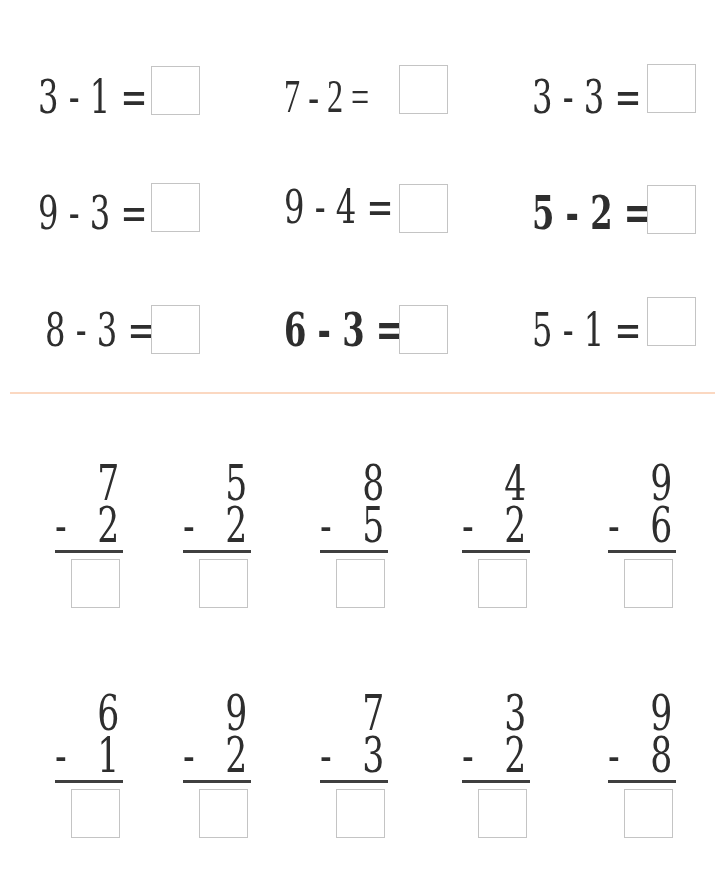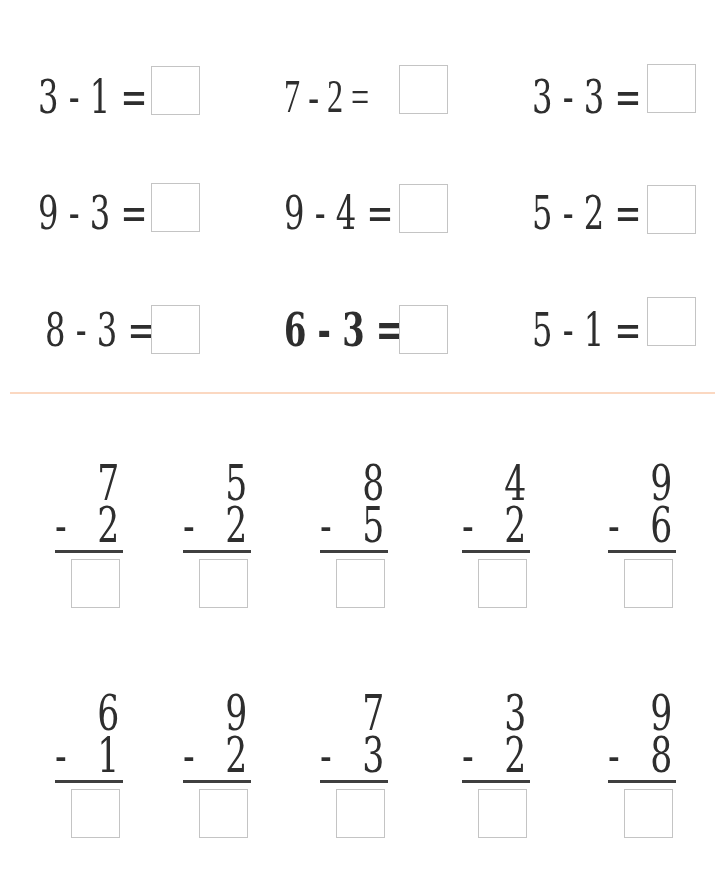--- a/index.html
+++ b/index.html
@@ -51,23 +51,23 @@
 <div class="page">
   <section id="h-section">
       <div class="h-cell" style="left: 38px; top: 74px;"><span class="h-expr">3 - 1 =</span></div>
       <div class="h-box" style="left: 151px; top: 66px;"></div>
       <div class="h-cell" style="left: 284px; top: 74px; font-family: Liberation Serif, serif;"><span class="h-expr">7 - 2 =</span></div>
       <div class="h-box" style="left: 399px; top: 65px;"></div>
       <div class="h-cell" style="left: 532px; top: 74px; text-decoration: underline;"><span class="h-expr">3 - 3 =</span></div>
       <div class="h-box" style="left: 647px; top: 64px;"></div>
       <div class="h-cell" style="left: 38px; top: 190px;"><span class="h-expr">9 - 3 =</span></div>
       <div class="h-box" style="left: 151px; top: 183px;"></div>
-      <div class="h-cell" style="left: 284px; top: 190px;"><span class="h-expr">9 - 4 =</span></div>
+      <div class="h-cell" style="left: 284px; top: 184px;"><span class="h-expr">9 - 4 =</span></div>
       <div class="h-box" style="left: 399px; top: 184px;"></div>
-      <div class="h-cell" style="left: 532px; top: 190px;"><span class="h-expr">5 - 2 =</span></div>
+      <div class="h-cell" style="left: 532px; top: 190px; font-weight: bold;"><span class="h-expr">5 - 2 =</span></div>
       <div class="h-box" style="left: 647px; top: 185px;"></div>
       <div class="h-cell" style="left: 38px; top: 307px; margin-left: 7px;"><span class="h-expr">8 - 3 =</span></div>
       <div class="h-box" style="left: 151px; top: 305px;"></div>
       <div class="h-cell" style="left: 284px; top: 307px; font-weight: bold;"><span class="h-expr">6 - 3 =</span></div>
       <div class="h-box" style="left: 399px; top: 305px;"></div>
       <div class="h-cell" style="left: 532px; top: 307px;"><span class="h-expr">5 - 1 =</span></div>
       <div class="h-box" style="left: 647px; top: 297px;"></div>
     </section>
   <div class="divider"></div>
   <section id="v-section">

